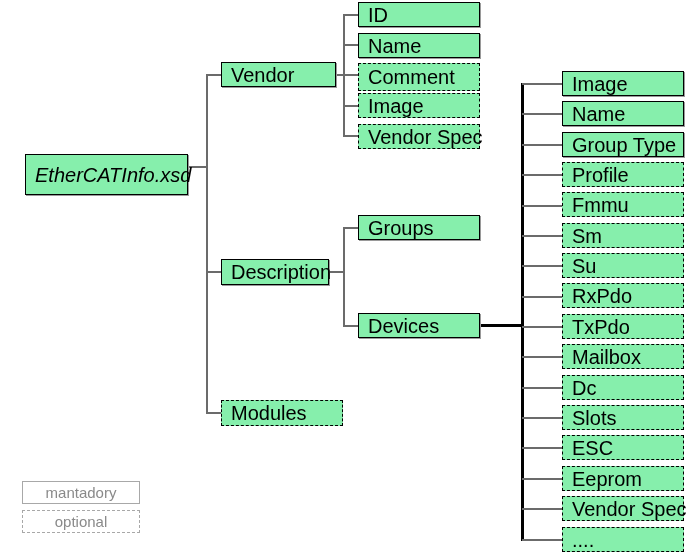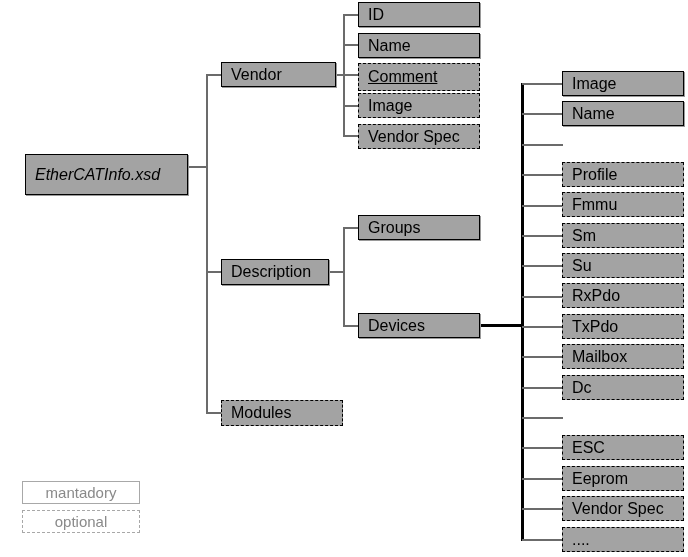--- a/index.html
+++ b/index.html
@@ -13,22 +13,22 @@
   #canvas {
     position: relative;
     width: 688px;
     height: 557px;
     background: #ffffff;
     overflow: hidden;
   }
   .node {
     position: absolute;
     box-sizing: border-box;
-    background: #a3a3a3;
-    font-size: 16px;
+    background: #86efac;
+    font-size: 20px;
     line-height: 1;
     color: #000000;
     display: flex;
     align-items: center;
     padding-left: 9px;
     white-space: nowrap;
     z-index: 5;
   }
   .node.mandatory {
     border: 1px solid #000000;
@@ -118,37 +118,39 @@
   <div class="node mandatory" style="left:25px; top:154px; width:163px; height:41px;font-style:italic;">EtherCATInfo.xsd</div>
 
   <div class="node mandatory" style="left:221px; top:62px; width:115px; height:25px;">Vendor</div>
 
   <div class="node mandatory" style="left:221px; top:259px; width:108px; height:26px;">Description</div>
 
   <div class="node optional" style="left:221px; top:400px; width:122px; height:26px;">Modules</div>
 
   <div class="node mandatory" style="left:358px; top:2px; width:122px; height:25px;">ID</div>
   <div class="node mandatory" style="left:358px; top:33px; width:122px; height:25px;">Name</div>
-  <div class="node optional" style="left:358px; top:63px; width:122px; height:28px;text-decoration:underline;">Comment</div>
+  <div class="node optional" style="left:358px; top:63px; width:122px; height:28px;">Comment</div>
   <div class="node optional" style="left:358px; top:93px; width:122px; height:25px;">Image</div>
   <div class="node optional" style="left:358px; top:124px; width:122px; height:25px;">Vendor Spec</div>
 
   <div class="node mandatory" style="left:358px; top:215px; width:122px; height:25px;">Groups</div>
   <div class="node mandatory" style="left:358px; top:313px; width:122px; height:25px;text-align:center;">Devices</div>
 
   <div class="node mandatory" style="left:562px; top:71px; width:122px; height:25px;">Image</div>
   <div class="node mandatory" style="left:562px; top:101px; width:122px; height:25px;">Name</div>
+  <div class="node mandatory" style="left:562px; top:132px; width:122px; height:25px;">Group Type</div>
   <div class="node optional" style="left:562px; top:162px; width:122px; height:25px;">Profile</div>
   <div class="node optional" style="left:562px; top:223px; width:122px; height:25px;">Sm</div>
   <div class="node optional" style="left:562px; top:192px; width:122px; height:25px;">Fmmu</div>
   <div class="node optional" style="left:562px; top:253px; width:122px; height:25px;">Su</div>
   <div class="node optional" style="left:562px; top:283px; width:122px; height:25px;">RxPdo</div>
   <div class="node optional" style="left:562px; top:314px; width:122px; height:25px;">TxPdo</div>
   <div class="node optional" style="left:562px; top:344px; width:122px; height:25px;">Mailbox</div>
   <div class="node optional" style="left:562px; top:375px; width:122px; height:25px;">Dc</div>
+  <div class="node optional" style="left:562px; top:405px; width:122px; height:25px;">Slots</div>
   <div class="node optional" style="left:562px; top:435px; width:122px; height:25px;">ESC</div>
   <div class="node optional" style="left:562px; top:466px; width:122px; height:25px;">Eeprom</div>
   <div class="node optional" style="left:562px; top:496px; width:122px; height:25px;">Vendor Spec</div>
   <div class="node optional" style="left:562px; top:527px; width:122px; height:25px;">....</div>
 
   <div class="legend-box mandatory" style="left:22px; top:481px; width:118px; height:23px;">mantadory</div>
   <div class="legend-box optional" style="left:22px; top:510px; width:118px; height:23px;">optional</div>
 
 </div>
 

